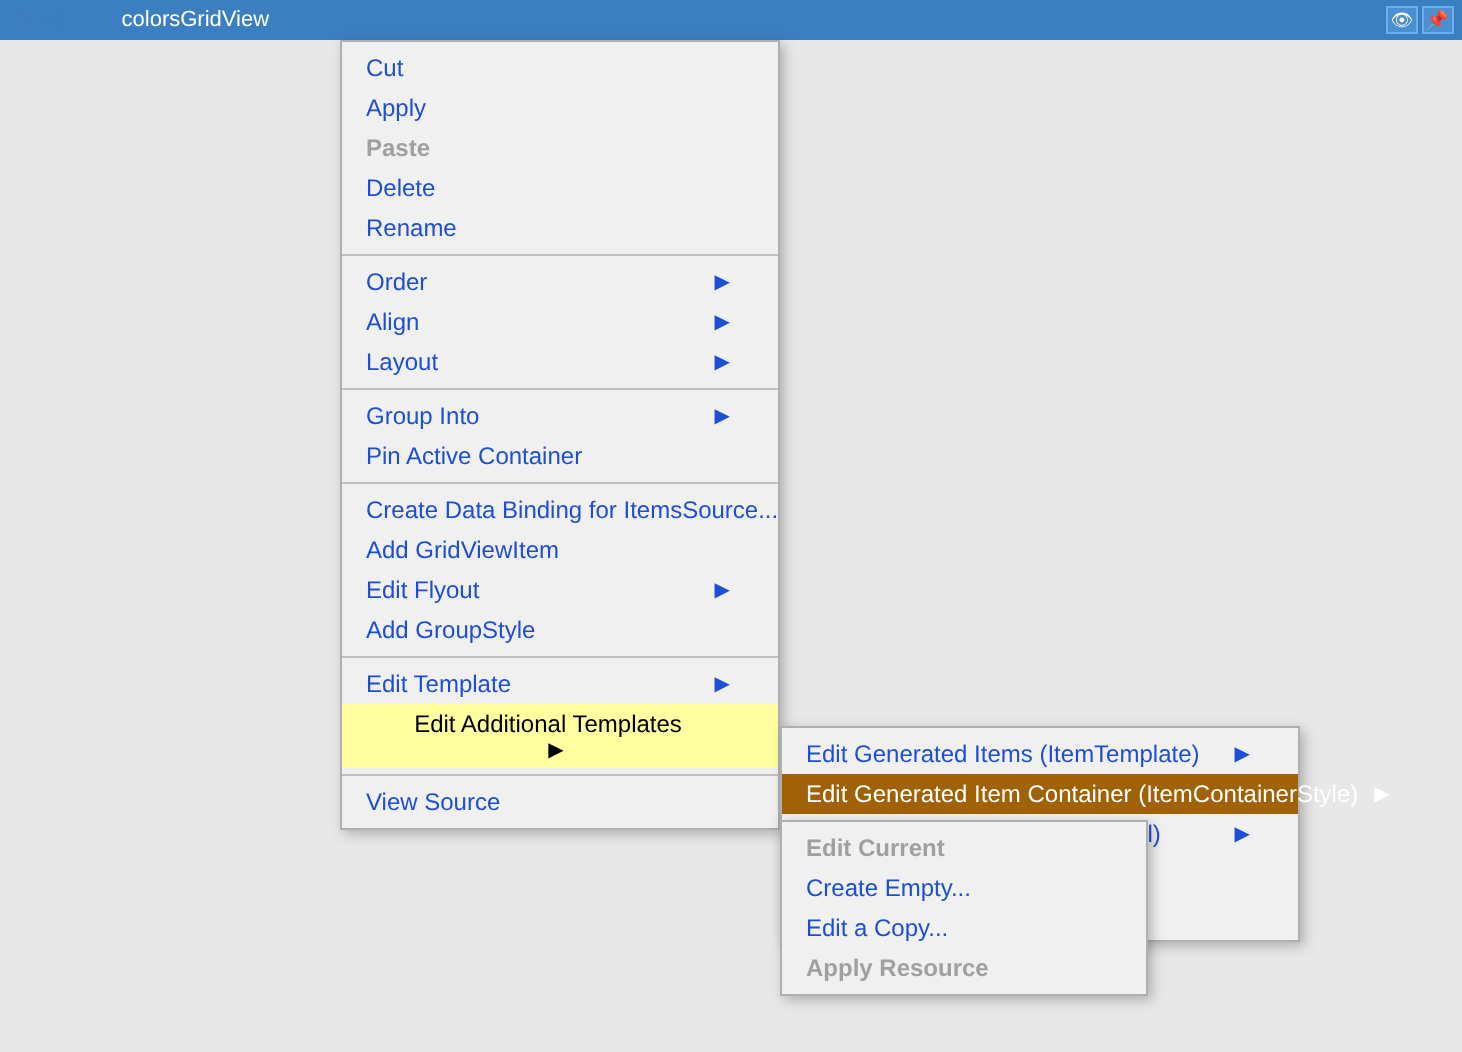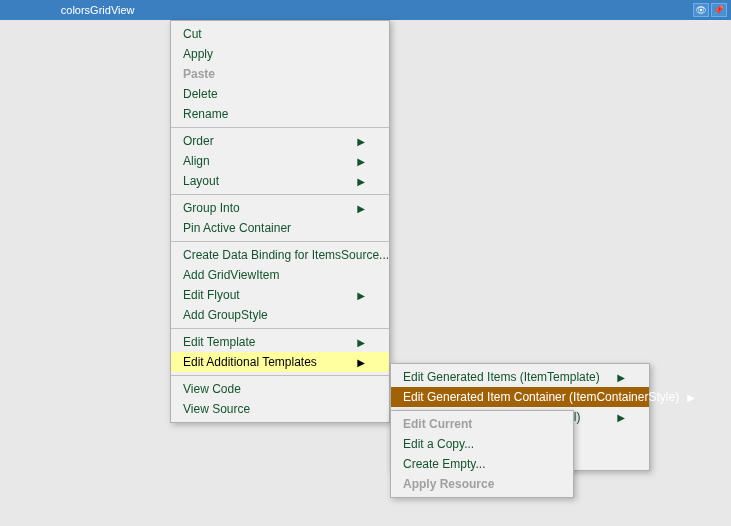--- a/index.html
+++ b/index.html
@@ -63,39 +63,40 @@
     }
 
     .menu-item {
       padding: 3px 24px 3px 12px;
       cursor: default;
       display: flex;
       align-items: center;
       justify-content: space-between;
       white-space: nowrap;
       position: relative;
-      color: #14532d;
+      color: #1d4ed8;
     }
     .menu-item.disabled {
       color: #a0a0a0;
       font-weight: bold;
     }
     .menu-item.separator {
       height: 1px;
       background: #c0c0c0;
       margin: 3px 0;
       padding: 0;
     }
     .menu-item .arrow {
       font-size: 10px;
       margin-left: 8px;
     }
     .menu-item.highlighted {
       background: #ffffa0;
       color: #000;
+      flex-direction: column;
     }
 
     
     .submenu-additional {
       position: absolute;
       top: 363px;
       left: 390px;
       width: 260px;
       background: #f0f0f0;
       border: 1px solid #b0b0b0;
@@ -185,23 +186,20 @@
   <div class="menu-item">
       <span>Edit Template</span>
       <span class="arrow">▶</span>
     </div>
   <div class="menu-item highlighted">
       <span>Edit Additional Templates</span>
       <span class="arrow">▶</span>
     </div>
   <div class="menu-item separator"></div>
   <div class="menu-item">
-      <span>View Code</span>
-    </div>
-  <div class="menu-item">
       <span>View Source</span>
     </div>
 </div>
 
 <div class="submenu-additional">
   <div class="menu-item">
       <span>Edit Generated Items (ItemTemplate)</span>
       <span class="arrow">▶</span>
     </div>
   <div class="menu-item" style="background:#a16207; color:white;">
@@ -218,21 +216,21 @@
   <div class="menu-item">
       <span>Edit HeaderTemplate</span>
     </div>
 </div>
 
 <div class="submenu-copy">
   <div class="menu-item disabled">
       <span>Edit Current</span>
     </div>
   <div class="menu-item">
+      <span>Create Empty...</span>
+    </div>
+  <div class="menu-item">
       <span>Edit a Copy...</span>
-    </div>
-  <div class="menu-item">
-      <span>Create Empty...</span>
     </div>
   <div class="menu-item disabled">
       <span>Apply Resource</span>
     </div>
 </div>
 
 </body></html>

